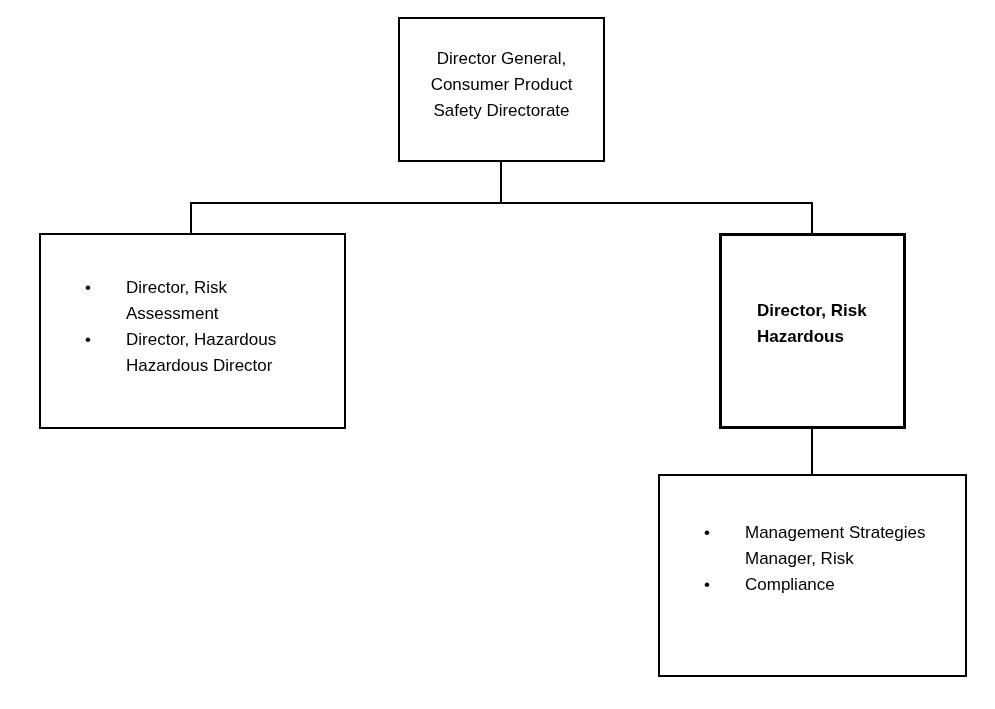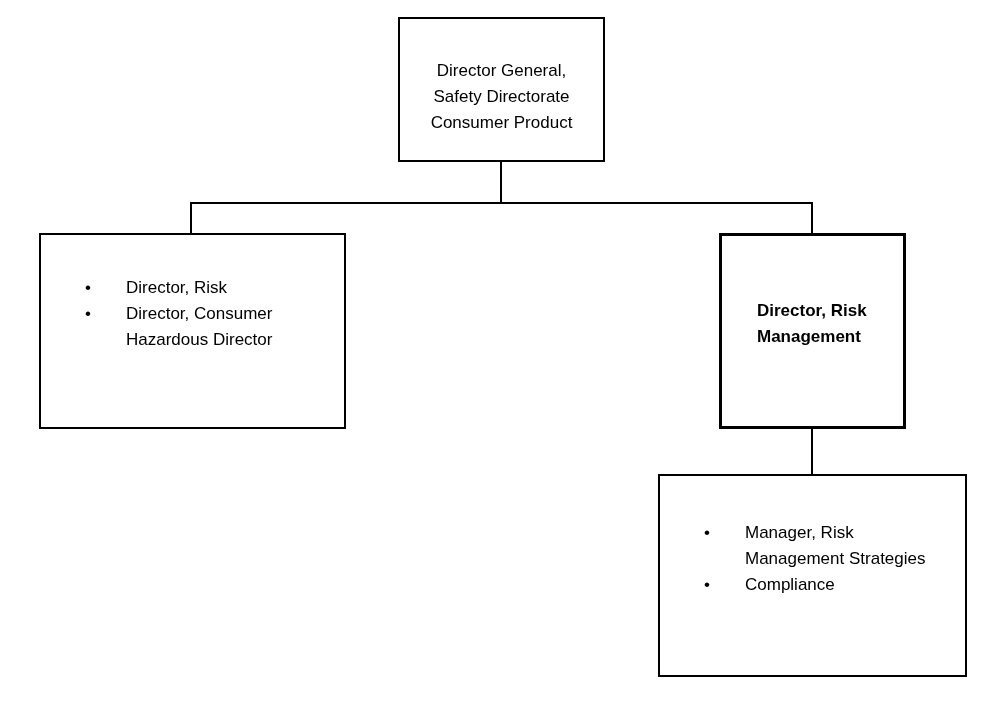--- a/index.html
+++ b/index.html
@@ -31,21 +31,21 @@
 
   .box {
     position: absolute;
     box-sizing: border-box;
     background: #ffffff;
     border: 2px solid #000000;
   }
   #node-director-general {
     left: 398px; top: 17px; width: 207px; height: 145px;
     text-align: center;
-    padding-top: 39px;
+    padding-top: 27px;
   }
   #node-directors-group {
     left: 39px; top: 233px; width: 307px; height: 196px;
   }
   #node-director-risk-management {
     left: 719px; top: 233px; width: 187px; height: 196px;
     border-width: 3px;
     font-weight: bold;
     padding: 62px 10px 0 35px;
   }
@@ -76,49 +76,50 @@
 <div class="canvas">
 
   <div class="edge v" id="edge-root-drop"></div>
   <div class="edge h" id="edge-rail"></div>
   <div class="edge v" id="edge-left-drop"></div>
   <div class="edge v" id="edge-right-drop"></div>
   <div class="edge v" id="edge-riskmgmt-drop"></div>
 
   <div class="box" id="node-director-general">
     <div class="text-line">Director General,</div>
+    <div class="text-line">Consumer Product</div>
     <div class="text-line">Safety Directorate</div>
-    <div class="text-line">Consumer Product</div>
   </div>
 
   <div class="box" id="node-directors-group">
     <ul class="bullet-list">
       <li>
         <span class="bullet">•</span>
         <div class="text-line">Director, Risk</div>
+        <div class="text-line">Assessment</div>
       </li>
       <li>
         <span class="bullet">•</span>
-        <div class="text-line">Director, Consumer</div>
+        <div class="text-line">Director, Hazardous</div>
         <div class="text-line">Hazardous Director</div>
       </li>
     </ul>
   </div>
 
   <div class="box" id="node-director-risk-management">
     <div class="text-line">Director, Risk</div>
-    <div class="text-line">Management</div>
+    <div class="text-line">Hazardous</div>
   </div>
 
   <div class="box" id="node-managers-group">
     <ul class="bullet-list">
       <li>
         <span class="bullet">•</span>
+        <div class="text-line">Management Strategies</div>
         <div class="text-line">Manager, Risk</div>
-        <div class="text-line">Management Strategies</div>
       </li>
       <li>
         <span class="bullet">•</span>
         <div class="text-line">Compliance</div>
       </li>
     </ul>
   </div>
 
 </div>
 

